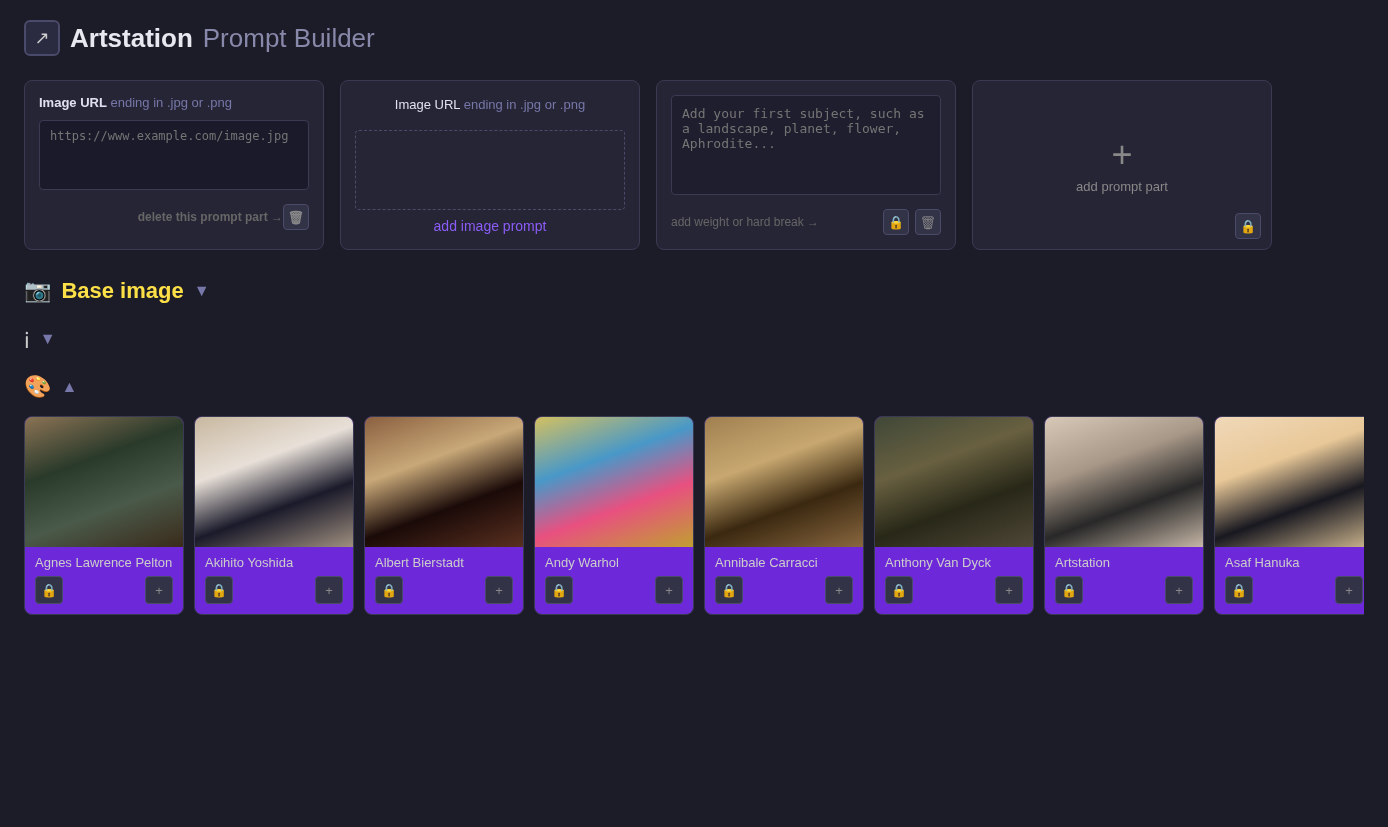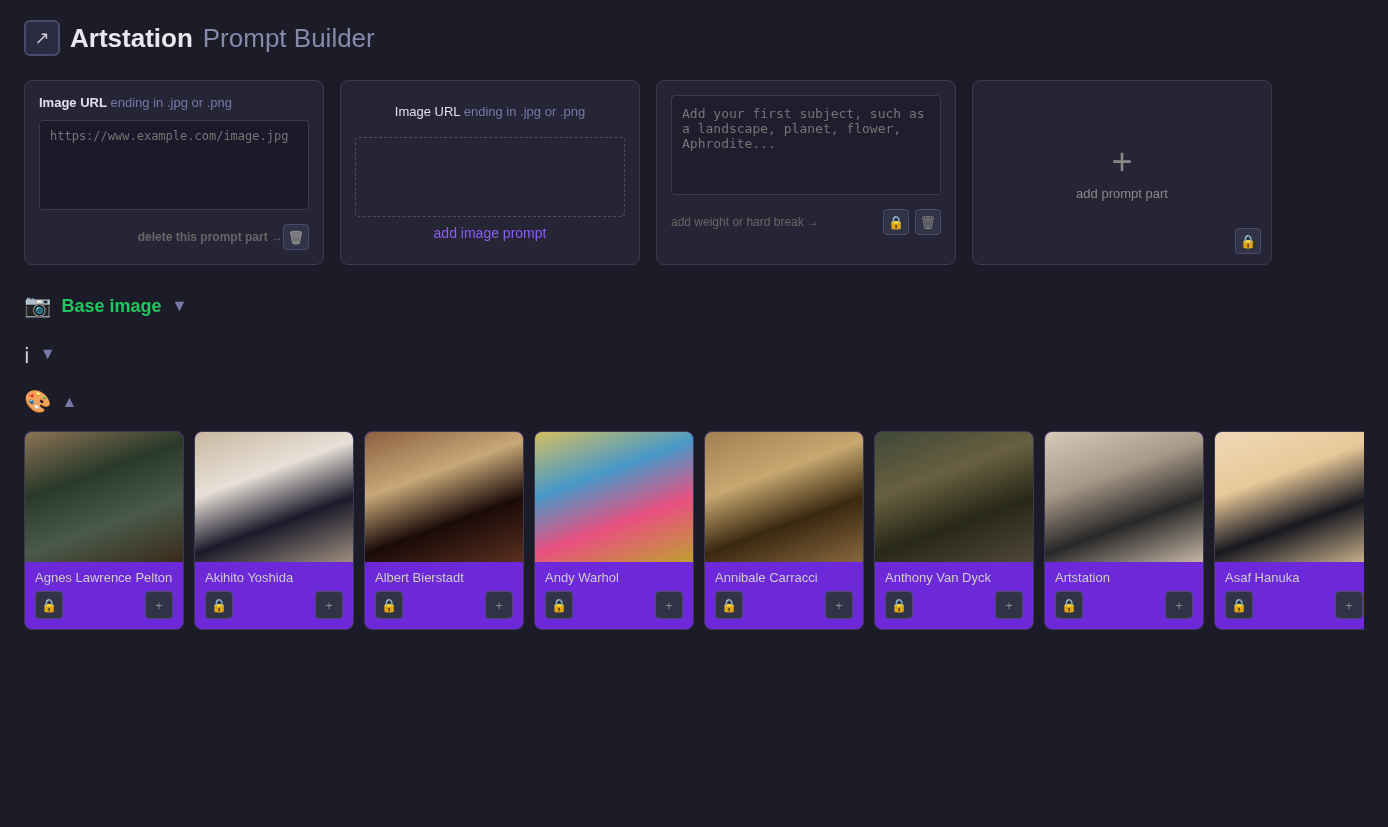--- a/index.html
+++ b/index.html
@@ -96,21 +96,21 @@
 
     .url-input {
       width: 100%;
       background: #1a1a2a;
       border: 1px solid #3a3a52;
       border-radius: 4px;
       color: #888;
       font-size: 12px;
       padding: 8px 10px;
       resize: none;
-      height: 90px;
+      height: 70px;
       outline: none;
     }
 
     .delete-row {
       display: flex;
       align-items: center;
       justify-content: flex-end;
       margin-top: 10px;
       font-weight: bold;
     }
@@ -201,23 +201,23 @@
     .section-header {
       display: flex;
       align-items: center;
       gap: 10px;
       margin-bottom: 16px;
     }
     .section-icon {
       font-size: 22px;
     }
     .section-title-bold {
-      font-size: 18px;
+      font-size: 22px;
       font-weight: 700;
-      color: #22c55e;
+      color: #fde047;
     }
     .section-title-light {
       font-size: 22px;
       font-weight: 300;
       color: #7777aa;
     }
     .section-chevron {
       font-size: 16px;
       color: #7777aa;
       cursor: pointer;

